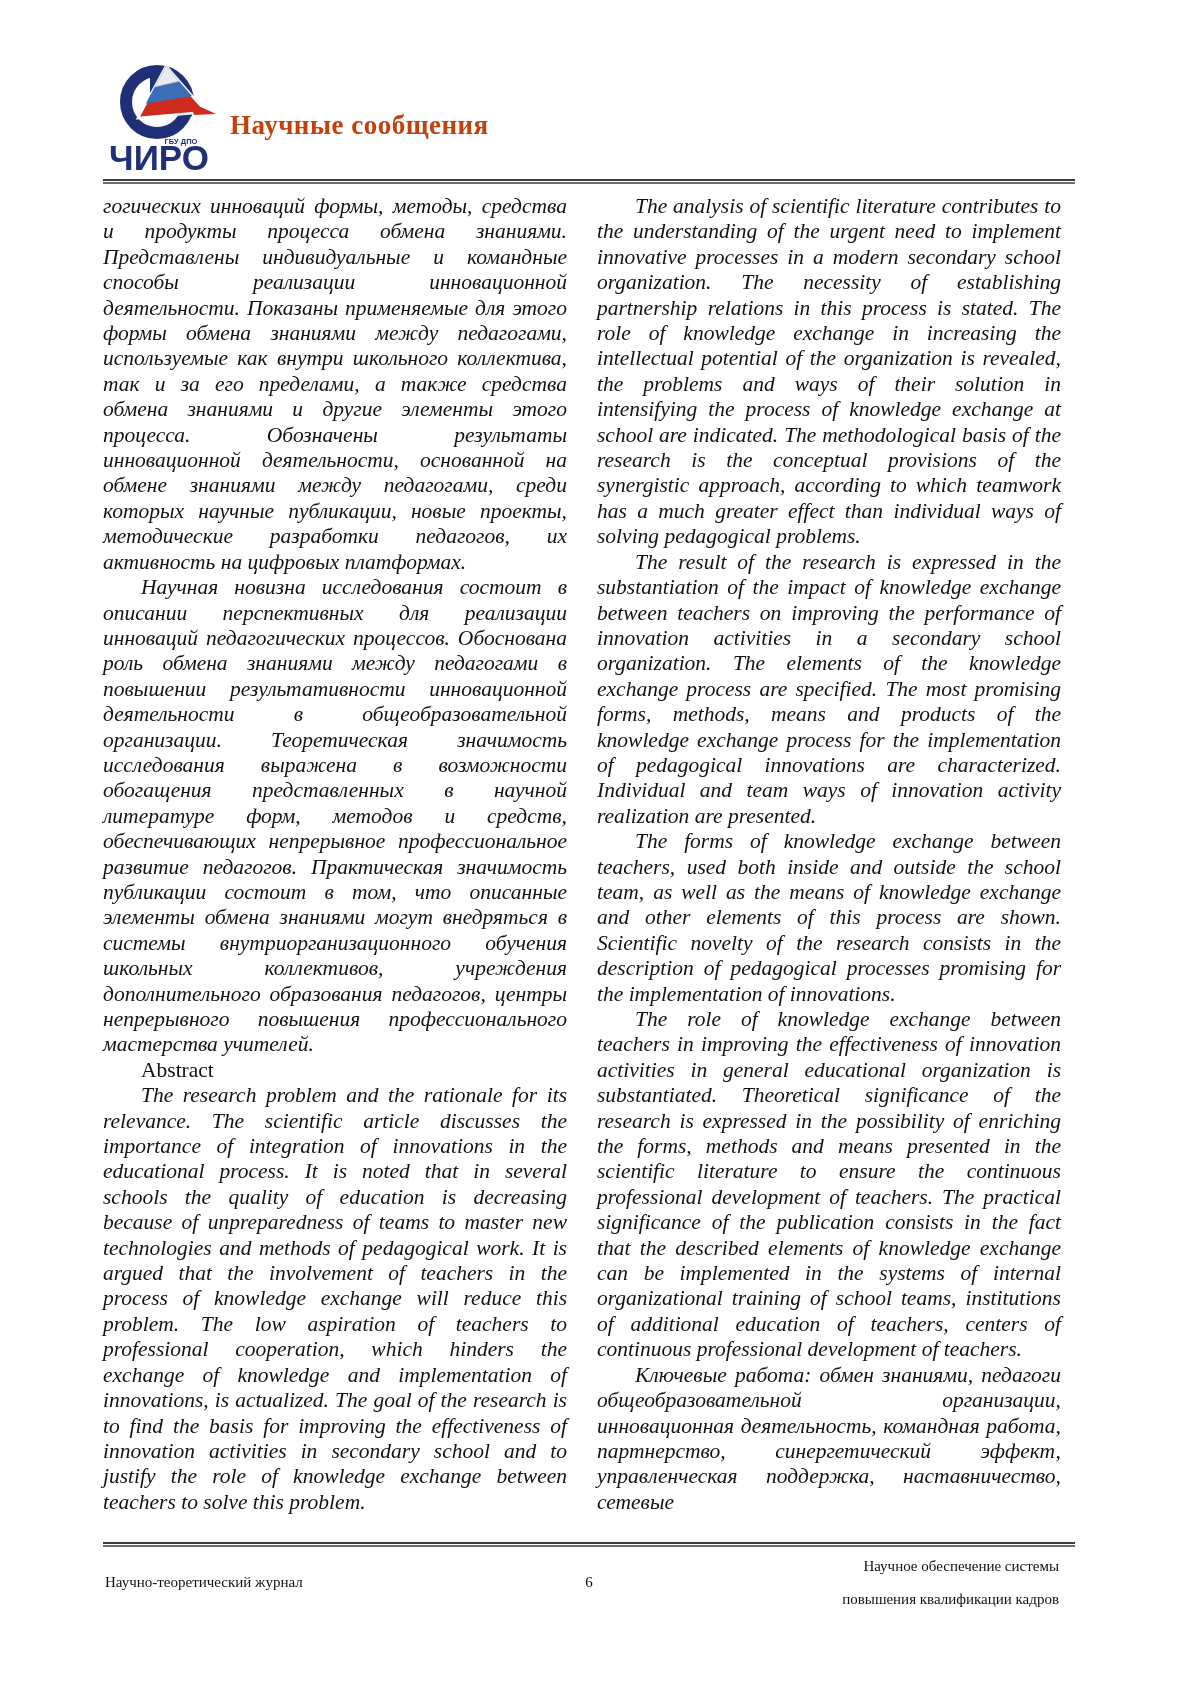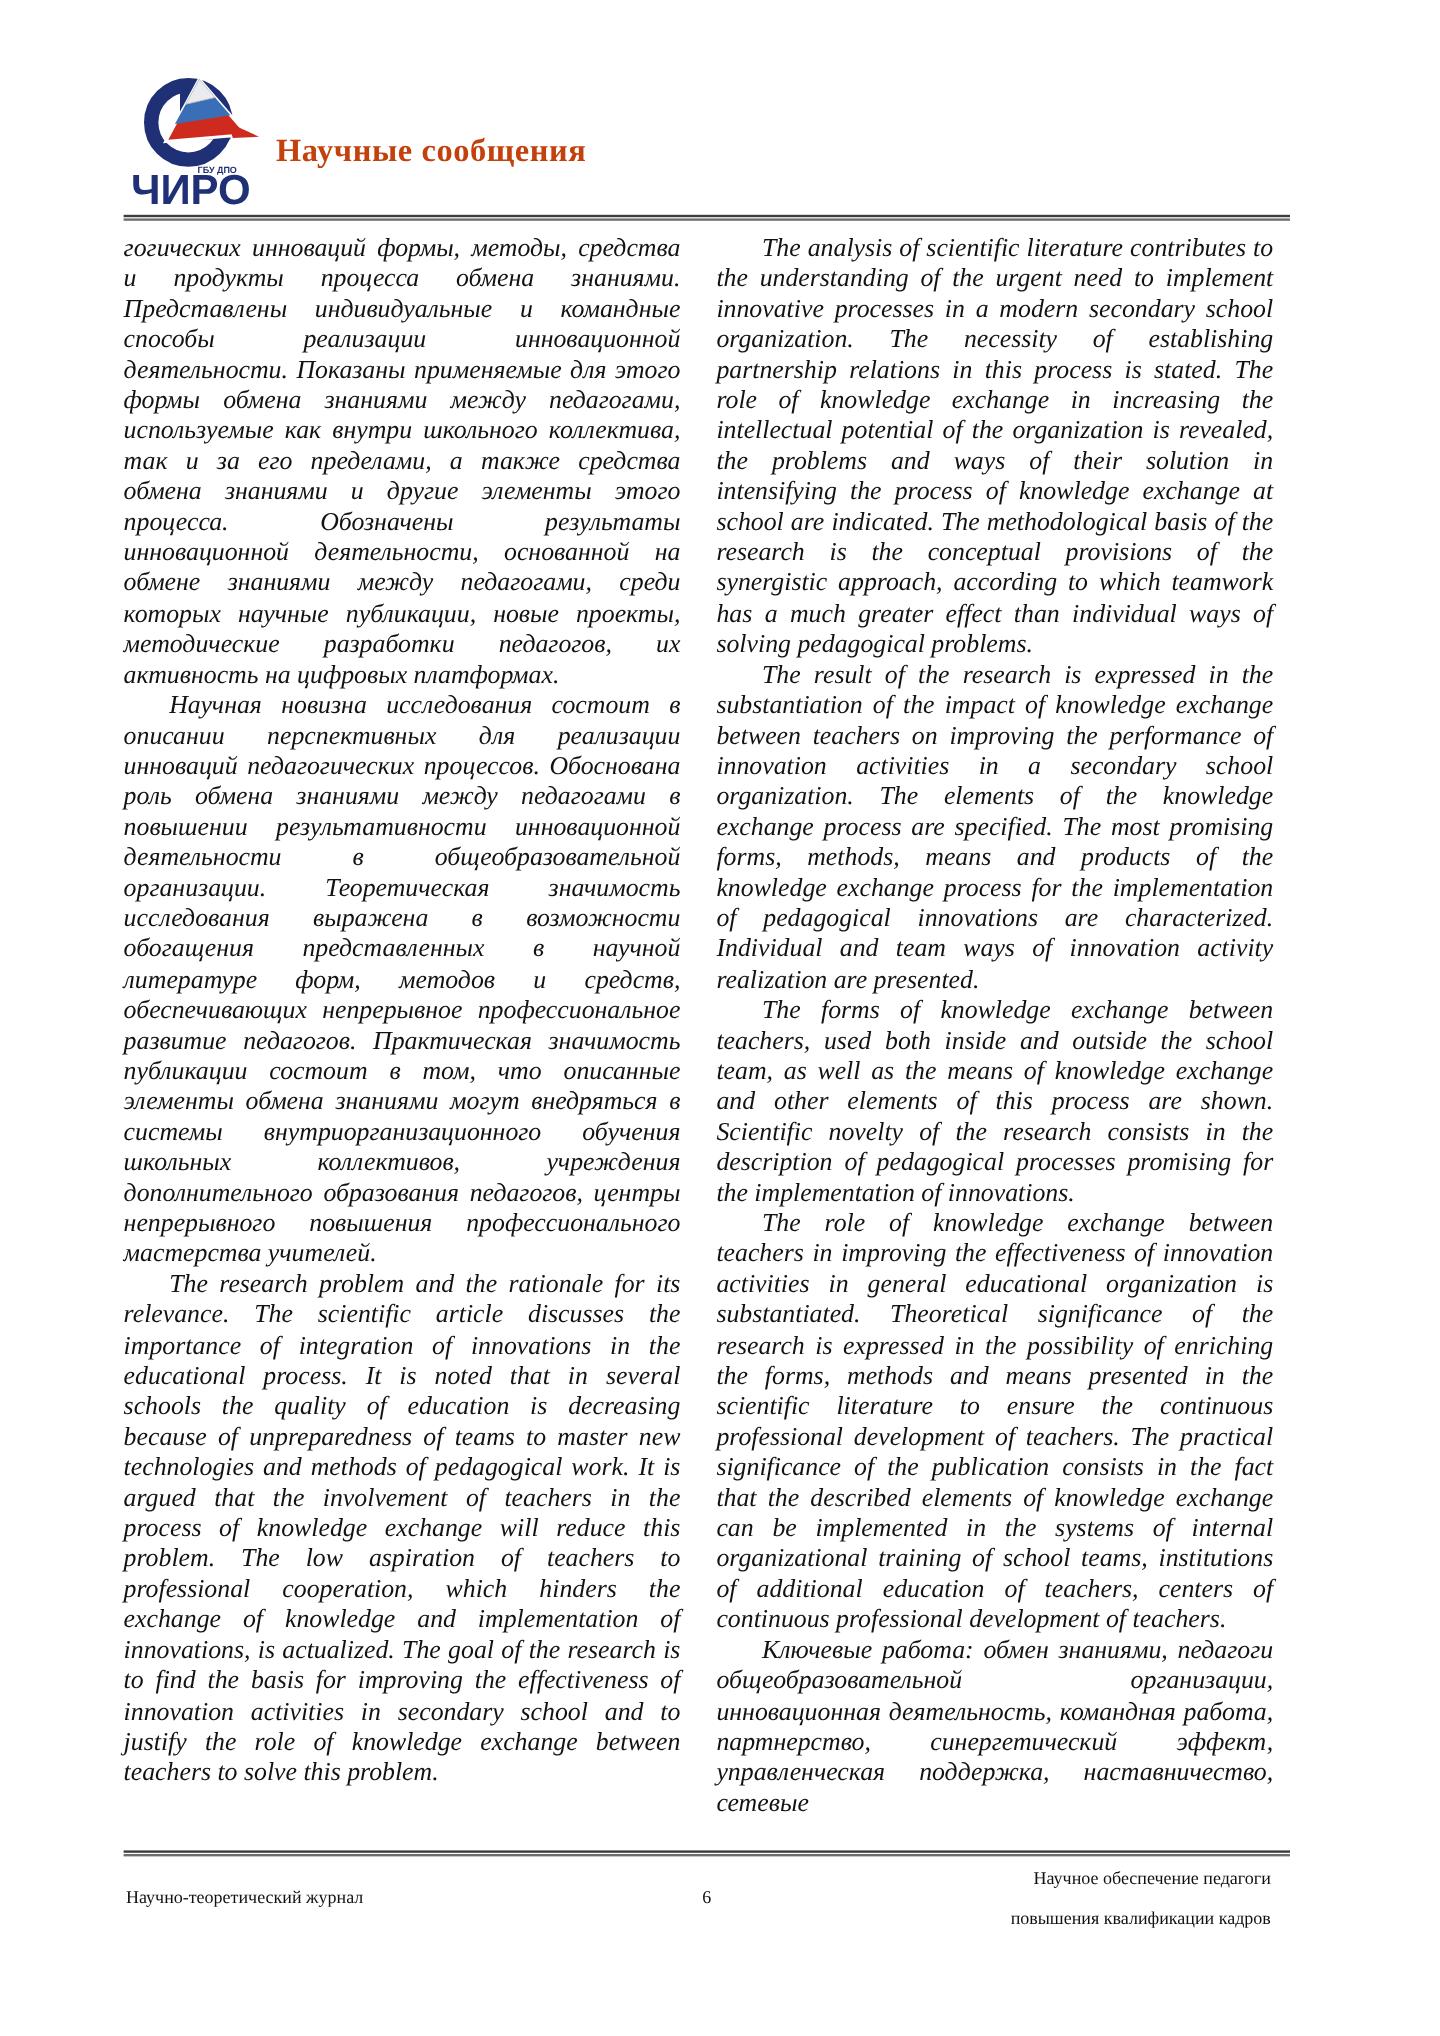--- a/index.html
+++ b/index.html
@@ -79,35 +79,36 @@
     </div>
     <div class="section-title">Научные сообщения</div>
   </div>
 
   <div class="rule rule-top"></div>
 
   <main class="columns">
     <section class="col" id="col-left">
         <p class="para"><span>гогических инноваций формы, методы, средства и продукты процесса обмена знаниями. Представлены индивидуальные и командные способы реализации инновационной деятельности. Показаны применяемые для этого формы обмена знаниями между педагогами, используемые как внутри школьного коллектива, так и за его пределами, а также средства обмена знаниями и другие элементы этого процесса. Обозначены результаты инновационной деятельности, основанной на обмене знаниями между педагогами, среди которых научные публикации, новые проекты, методические разработки педагогов, их активность на цифровых платформах.</span></p>
         <p class="para indent"><span class="b">Научная новизна </span><span>исследования состоит в описании перспективных для реализации инноваций педагогических процессов. Обоснована роль обмена знаниями между педагогами в повышении результативности инновационной деятельности в общеобразовательной организации. </span><span class="b">Теоретическая значимость </span><span>исследования выражена в возможности обогащения представленных в научной литературе форм, методов и средств, обеспечивающих непрерывное профессиональное развитие педагогов. </span><span class="b">Практическая значимость </span><span>публикации состоит в том, что описанные элементы обмена знаниями могут внедряться в системы внутриорганизационного обучения школьных коллективов, учреждения дополнительного образования педагогов, центры непрерывного повышения профессионального мастерства учителей.</span></p>
+        <p class="para indent"><span class="b u">Abstract</span></p>
         <p class="para indent"><span class="b">The research problem and the rationale for its relevance. </span><span>The scientific article discusses the importance of integration of innovations in the educational process. It is noted that in several schools the quality of education is decreasing because of unpreparedness of teams to master new technologies and methods of pedagogical work. It is argued that the involvement of teachers in the process of knowledge exchange will reduce this problem. The low aspiration of teachers to professional cooperation, which hinders the exchange of knowledge and implementation of innovations, </span><span class="b">is actualized</span><span>. </span><span class="b">The goal of the research </span><span>is to find the basis for improving the effectiveness of innovation activities in secondary school and to justify the role of knowledge exchange between teachers to solve this problem.</span></p>
       </section>
     <section class="col" id="col-right">
         <p class="para indent"><span class="b">The analysis of scientific literature </span><span>contributes to the understanding of the urgent need to implement innovative processes in a modern secondary school organization. The necessity of establishing partnership relations in this process is stated. The role of knowledge exchange in increasing the intellectual potential of the organization is revealed, the problems and ways of their solution in intensifying the process of knowledge exchange at school are indicated. </span><span class="b">The methodological basis </span><span>of the research is the conceptual provisions of the synergistic approach, according to which teamwork has a much greater effect than individual ways of solving pedagogical problems.</span></p>
         <p class="para indent"><span class="b">The result of the research </span><span>is expressed in the substantiation of the impact of knowledge exchange between teachers on improving the performance of innovation activities in a secondary school organization. The elements of the knowledge exchange process are specified. The most promising forms, methods, means and products of the knowledge exchange process for the implementation of pedagogical innovations are characterized. Individual and team ways of innovation activity realization are presented.</span></p>
         <p class="para indent"><span>The forms of knowledge exchange between teachers, used both inside and outside the school team, as well as the means of knowledge exchange and other elements of this process are shown. </span><span class="b">Scientific novelty </span><span>of the research consists in the description of pedagogical processes promising for the implementation of innovations.</span></p>
         <p class="para indent"><span>The role of knowledge exchange between teachers in improving the effectiveness of innovation activities in general educational organization is substantiated. </span><span class="b">Theoretical significance </span><span>of the research is expressed in the possibility of enriching the forms, methods and means presented in the scientific literature to ensure the continuous professional development of teachers. </span><span class="b">The practical significance </span><span>of the publication consists in the fact that the described elements of knowledge exchange can be implemented in the systems of internal organizational training of school teams, institutions of additional education of teachers, centers of continuous professional development of teachers.</span></p>
         <p class="para indent"><span class="b">Ключевые работа: </span><span>обмен знаниями, педагоги общеобразовательной организации, инновационная деятельность, командная работа, партнерство, синергетический эффект, управленческая поддержка, наставничество, сетевые</span></p>
       </section>
   </main>
 
   <div class="rule rule-bottom"></div>
 
   <footer class="ftr">
     <div class="f-journal">Научно-теоретический журнал</div>
     <div class="f-page">6</div>
     <div class="f-right">
-      <div>Научное обеспечение педагоги</div>
+      <div>Научное обеспечение системы</div>
       <div>повышения квалификации кадров</div>
     </div>
   </footer>
 
 </div>
 
 </body></html>

